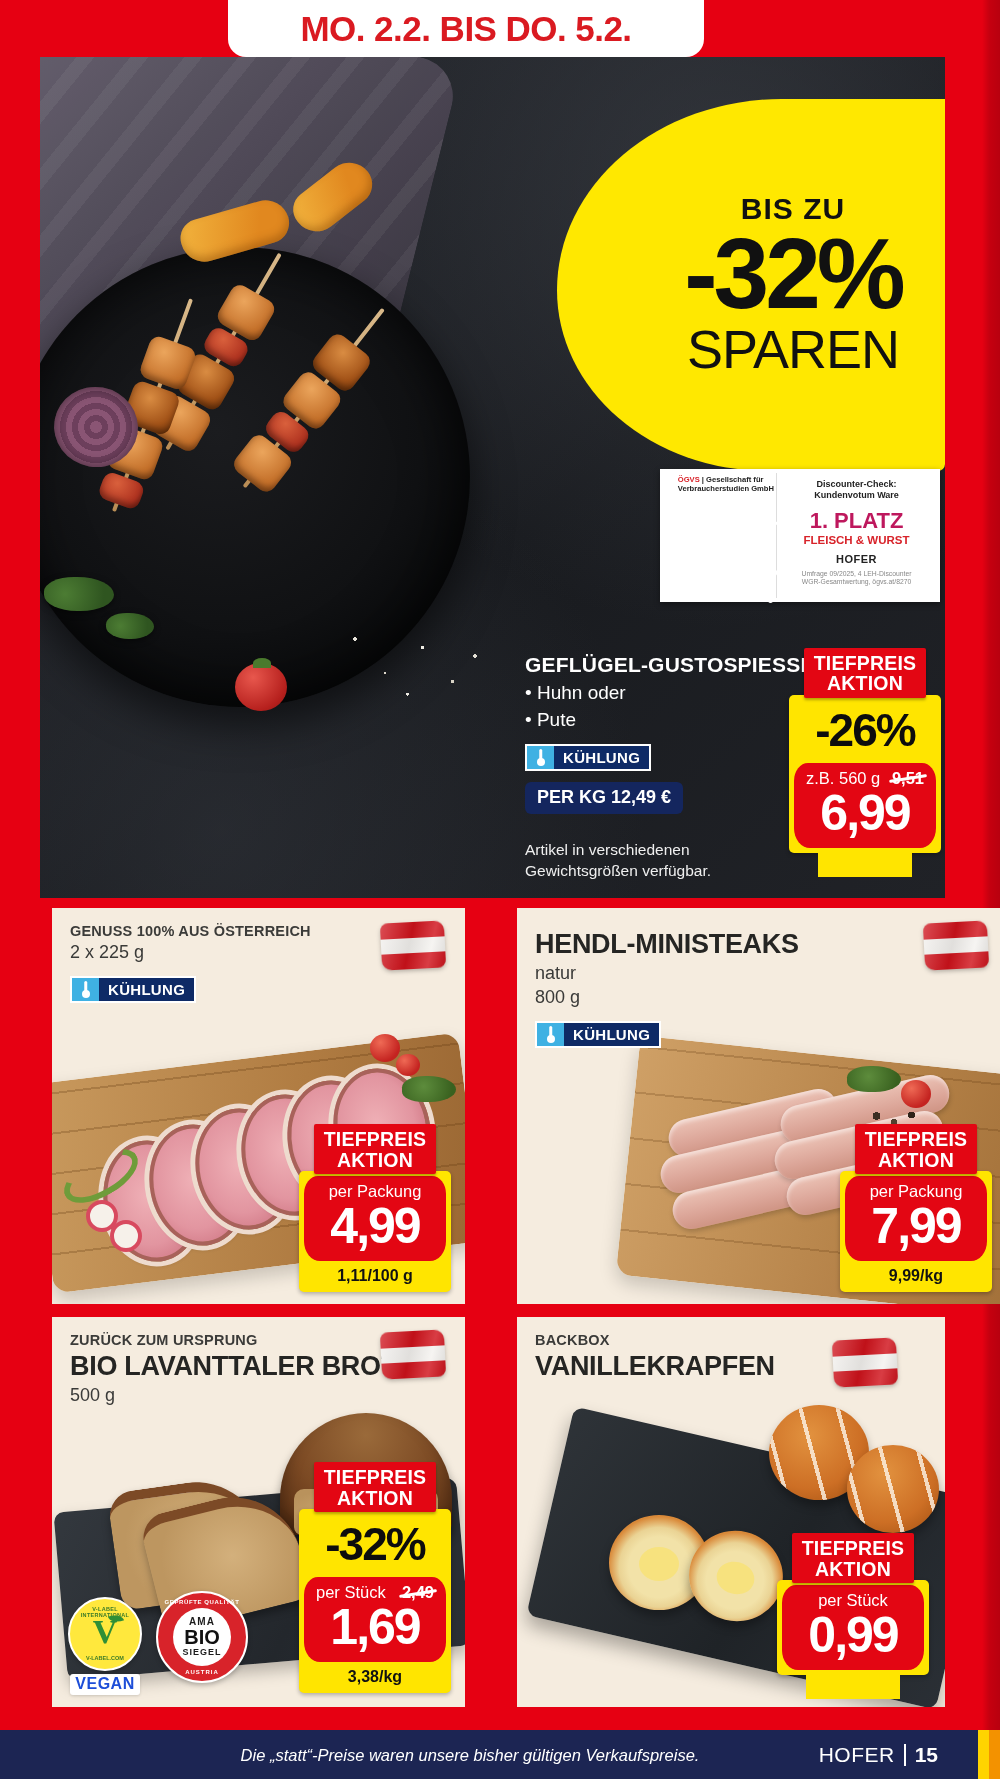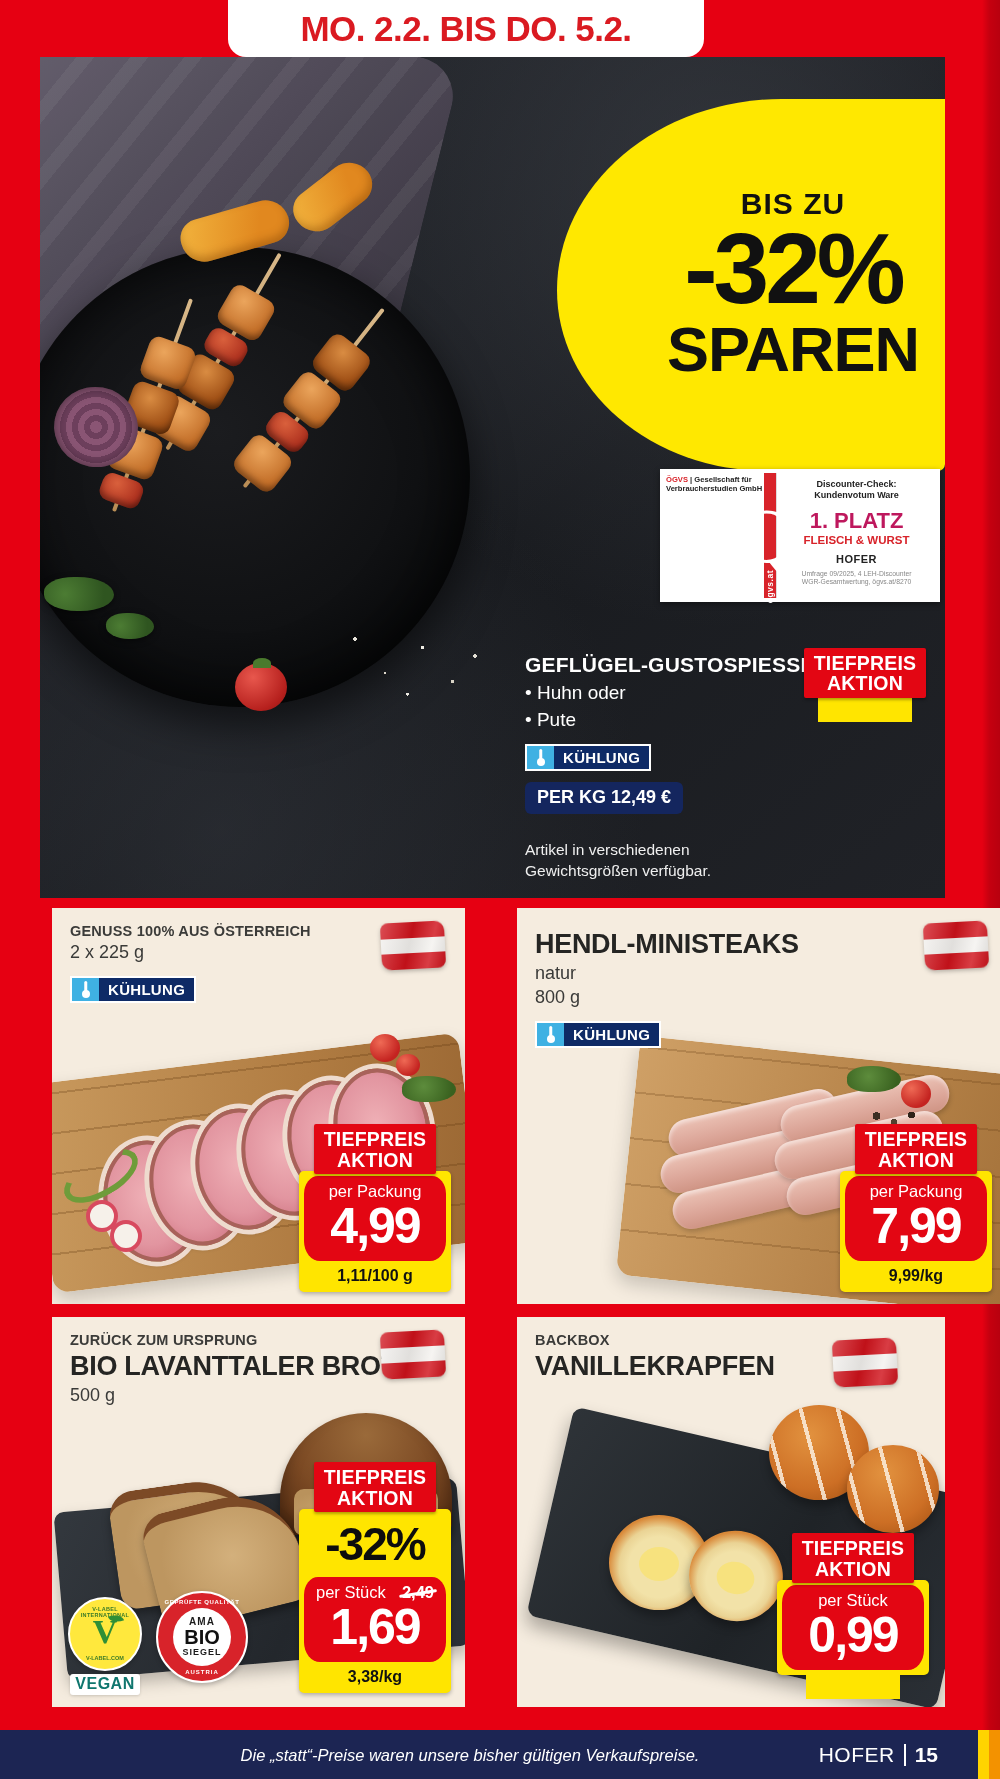--- a/index.html
+++ b/index.html
@@ -39,25 +39,25 @@
     radial-gradient(circle 1.5px at 30% 60%,#ddd8cc 99%,transparent),
     radial-gradient(circle 2px at 55% 30%,#efece4 99%,transparent),
     radial-gradient(circle 1.5px at 75% 70%,#d8d3c6 99%,transparent),
     radial-gradient(circle 2px at 90% 40%,#e4e0d6 99%,transparent),
     radial-gradient(circle 1.5px at 45% 85%,#efece4 99%,transparent);}
 
   
   .blob{position:absolute;right:0;top:42px;width:388px;height:372px;background:#ffe800;border-radius:62% 0 2% 58% / 55% 0 2% 52%;display:flex;flex-direction:column;align-items:center;justify-content:center;padding-left:84px;box-sizing:border-box;color:#111;text-align:center;}
   .blob-l1{font-size:30px;font-weight:900;letter-spacing:1px;}
   .blob-pct{font-size:100px;font-weight:900;letter-spacing:-4px;line-height:.95;}
-  .blob-l2{font-size:63px;font-weight:700;letter-spacing:-1px;line-height:1.05;}
+  .blob-l2{font-size:54px;font-weight:400;letter-spacing:-1px;line-height:1.05;}
 
   
   .award{position:absolute;left:620px;top:412px;width:280px;height:133px;background:#fff;display:flex;padding:4px;box-sizing:border-box;box-shadow:0 2px 6px rgba(0,0,0,.4);}
-  .aw-l{width:112px;display:flex;flex-direction:row;}
+  .aw-l{width:112px;display:flex;flex-direction:column;align-items:flex-end;}
   .aw-head{font-size:7.6px;line-height:1.2;color:#222;font-weight:700;padding:2px 2px 3px;}
   .aw-head .org{color:#d8232a;font-weight:900;}
   .aw-q{flex:1;background:#d8232a;position:relative;color:#fff;}
   .aw-qletter{position:absolute;left:50%;top:50%;transform:translate(-56%,-50%);font-family:"Liberation Serif",serif;font-size:78px;line-height:1;}
   .aw-site{position:absolute;right:1px;bottom:28px;transform:rotate(-90deg);transform-origin:right bottom;font-size:8.5px;font-weight:800;letter-spacing:.5px;}
   .aw-r{flex:1;text-align:center;padding:6px 4px 3px;display:flex;flex-direction:column;border-left:1px solid #ddd;}
   .aw-check{font-size:9px;font-weight:800;color:#222;line-height:1.25;}
   .aw-rank{font-size:22px;font-weight:900;color:#be185d;margin-top:8px;line-height:1;}
   .aw-cat{font-size:11.5px;font-weight:800;color:#d8232a;margin-top:2px;}
   .aw-brand{font-size:11px;font-weight:800;color:#222;margin-top:7px;letter-spacing:.5px;}
@@ -151,21 +151,21 @@
   .krap.cut{background:radial-gradient(circle at 50% 55%,#f2e2a8 0 42%,#ead394 55%,#d98a3a 70%,#c06a20);}
   .cream{position:absolute;left:30%;top:34%;width:40%;height:36%;border-radius:50%;background:#f7e27e;display:block;}
 
   
   .vegan-wrap{position:absolute;left:14px;bottom:12px;width:78px;text-align:center;z-index:5;}
   .vegan-circle{width:70px;height:70px;border-radius:50%;background:#ffe83d;border:2px solid #fff;box-shadow:0 2px 4px rgba(0,0,0,.2);position:relative;margin:0 auto;}
   .vring-top{position:absolute;top:7px;left:0;right:0;font-size:5.5px;font-weight:700;color:#3a7a28;letter-spacing:.3px;}
   .vring-bottom{position:absolute;bottom:8px;left:0;right:0;font-size:5.5px;font-weight:700;color:#3a7a28;}
   .vletter{position:absolute;top:50%;left:50%;transform:translate(-50%,-54%);font-size:34px;font-weight:900;color:#2f8f36;font-family:"Liberation Serif",serif;}
   .vleaf{position:absolute;top:15px;right:17px;width:14px;height:9px;background:#2f8f36;border-radius:0 100% 0 100%;transform:rotate(-20deg);display:block;}
-  .vegan-label{margin-top:3px;background:#fff;color:#0f766e;font-weight:900;font-size:16px;letter-spacing:.5px;padding:1px 5px 2px;border-radius:3px;display:inline-block;box-shadow:0 1px 3px rgba(0,0,0,.15);}
+  .vegan-label{margin-top:3px;background:#fff;color:#1d4ed8;font-weight:900;font-size:16px;letter-spacing:.5px;padding:1px 5px 2px;border-radius:3px;display:inline-block;box-shadow:0 1px 3px rgba(0,0,0,.15);}
   .ama{position:absolute;left:104px;bottom:24px;width:88px;height:88px;border-radius:50%;background:#d8232a;border:2px solid #fff;box-shadow:0 2px 5px rgba(0,0,0,.25);z-index:5;}
   .ama-ring-top{position:absolute;top:6px;left:0;right:0;text-align:center;color:#fff;font-size:6px;font-weight:800;letter-spacing:.6px;}
   .ama-ring-bottom{position:absolute;bottom:6px;left:0;right:0;text-align:center;color:#fff;font-size:6px;font-weight:800;letter-spacing:1px;}
   .ama-inner{position:absolute;left:50%;top:50%;transform:translate(-50%,-50%);width:58px;height:58px;border-radius:50%;background:#fff;display:flex;flex-direction:column;align-items:center;justify-content:center;line-height:1.05;}
   .ama-t1{font-size:10px;font-weight:800;color:#1c1c1c;letter-spacing:1px;}
   .ama-t2{font-size:20px;font-weight:900;color:#111;}
   .ama-t3{font-size:9px;font-weight:700;color:#1c1c1c;letter-spacing:1px;text-align:right;}
 
   
   .footer{position:absolute;left:0;top:1730px;width:1000px;height:49px;background:#1c2553;z-index:5;}
@@ -270,20 +270,30 @@
   </div>
   <div class="hnote">
     <span>Artikel in verschiedenen</span><br>
     <span>Gewichtsgrößen verfügbar.</span>
   </div>
 
   <div class="pb" style="right:4px;top:591px;">
     <div class="pb-head">
       <span>TIEFPREIS</span><br>
       <span>AKTION</span>
+    </div>
+    <div class="pb-yellow padbtm">
+      <div class="pb-disc">-26%</div>
+      <div class="pred">
+        <div class="pline">
+          <span>z.B. 560 g</span>
+          <span class="pold">9,51</span>
+        </div>
+        <div class="pval">6,99</div>
+      </div>
     </div>
     <div class="pb-tab"></div>
   </div>
 </div>
 
 <div class="card" id="card1">
   <div class="c1-board"></div>
   <div class="ham" style="left:52px;top:232px;"></div>
   <div class="ham" style="left:98px;top:216px;"></div>
   <div class="ham" style="left:144px;top:200px;"></div>

